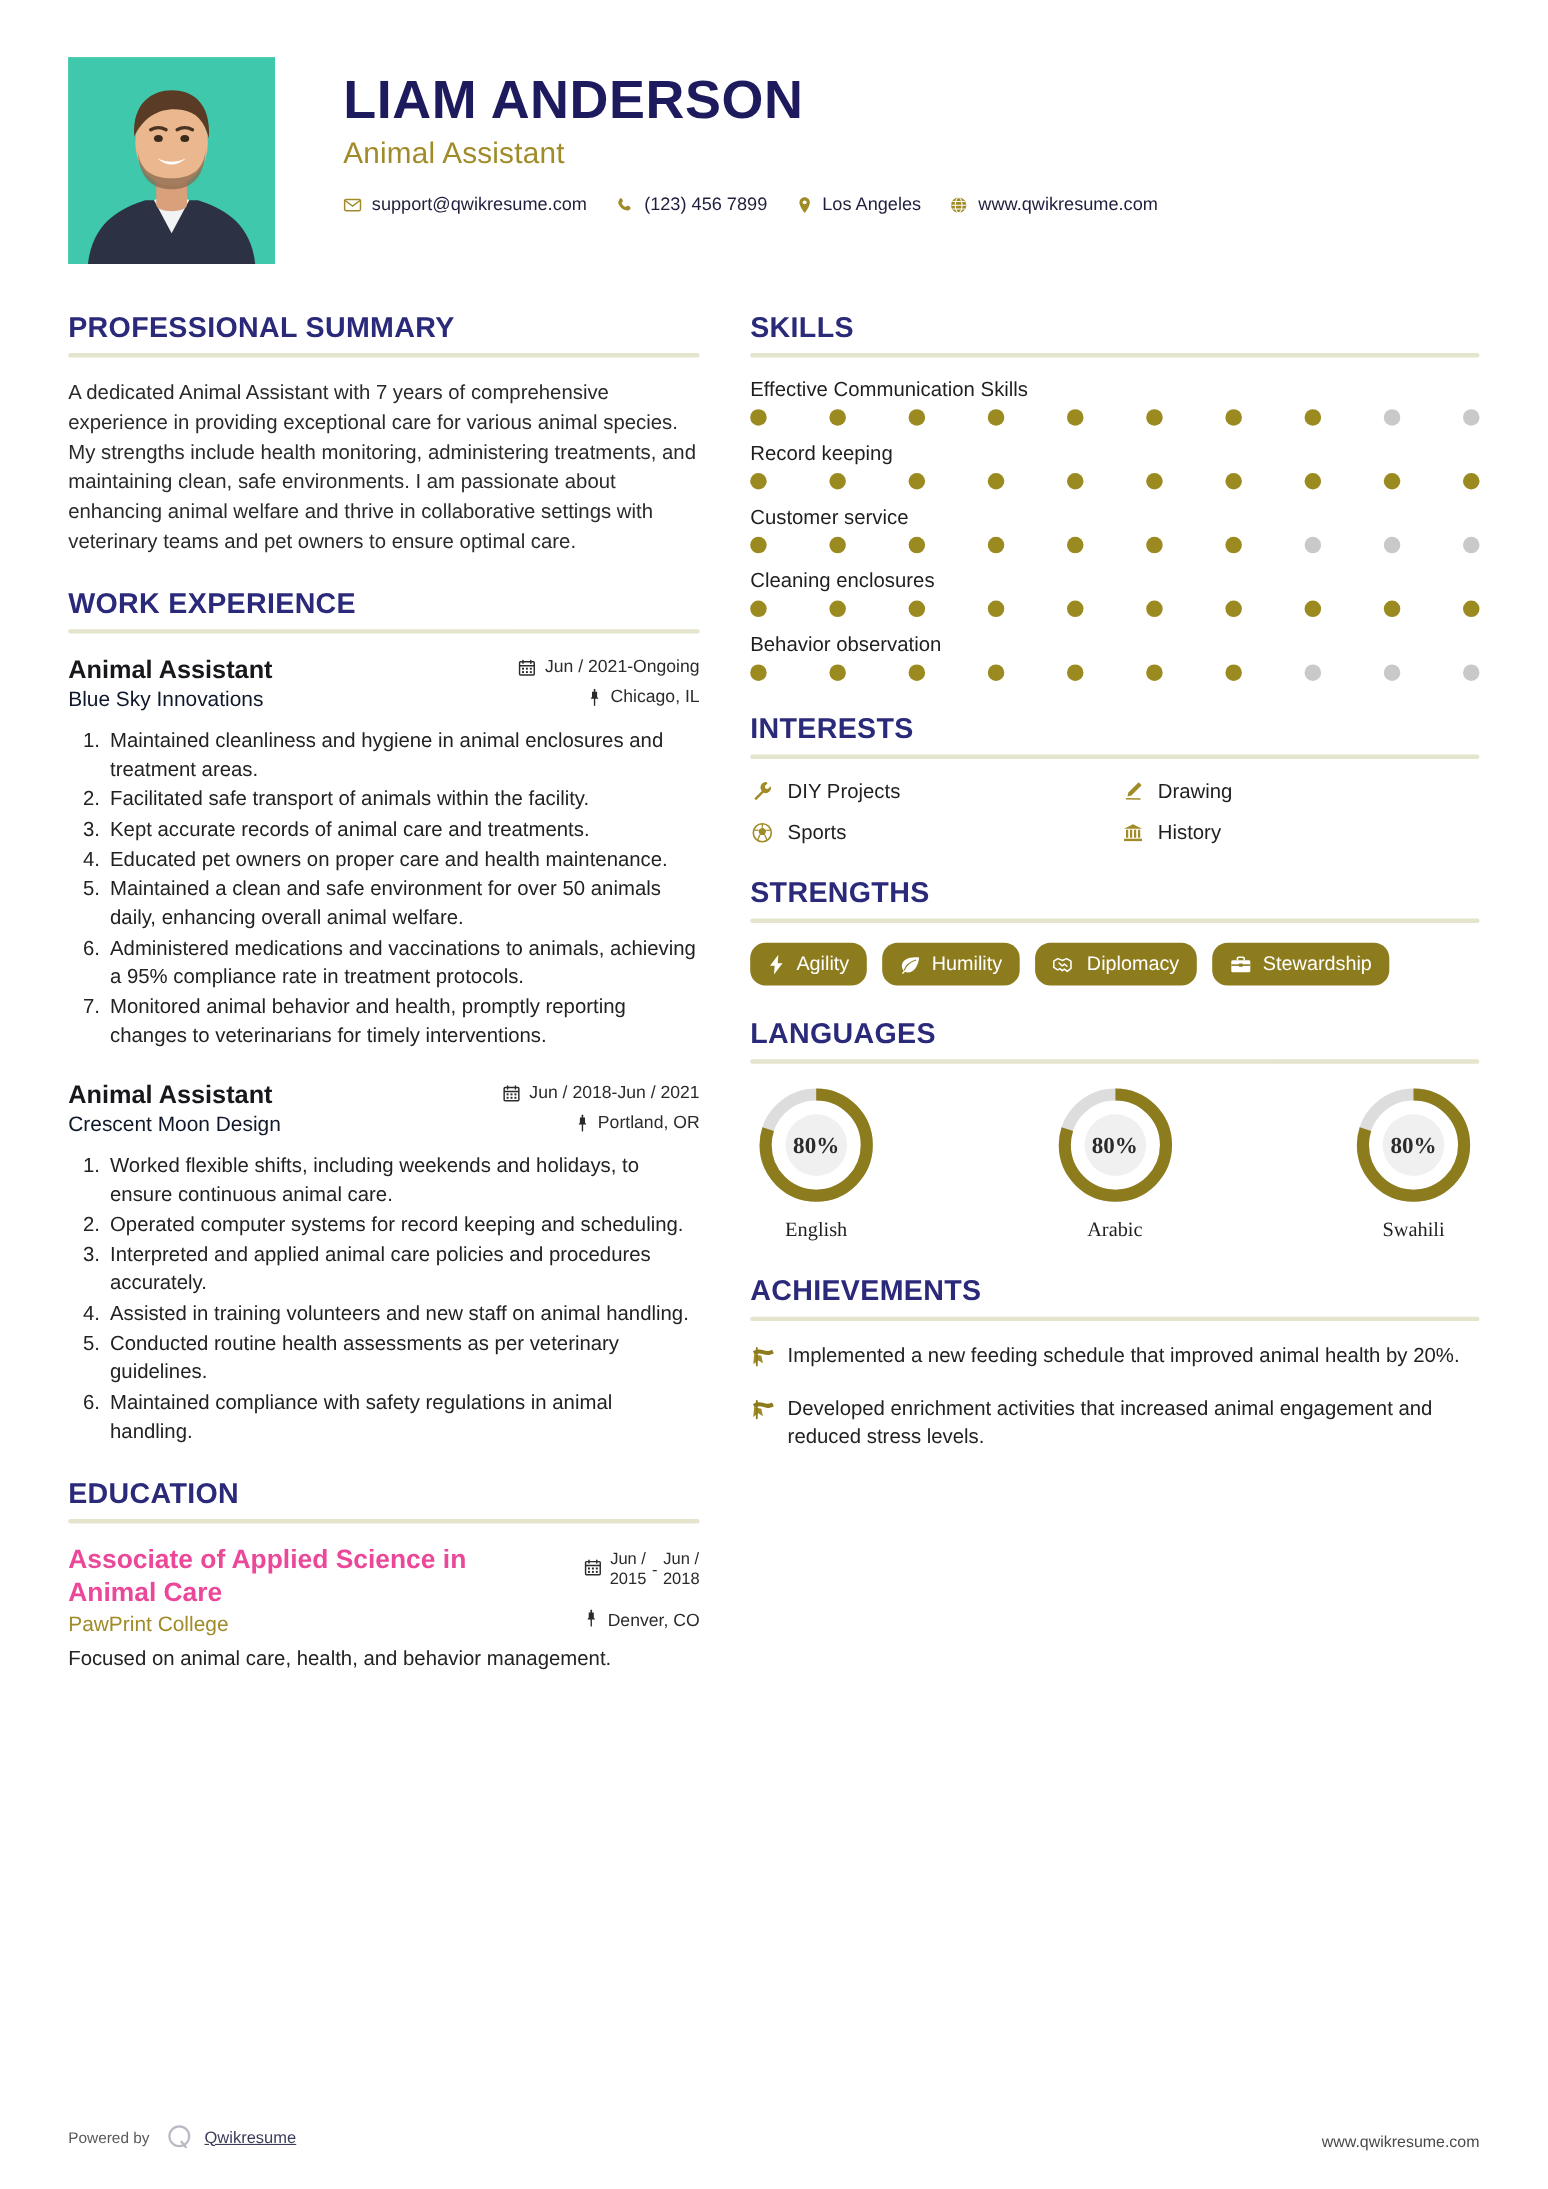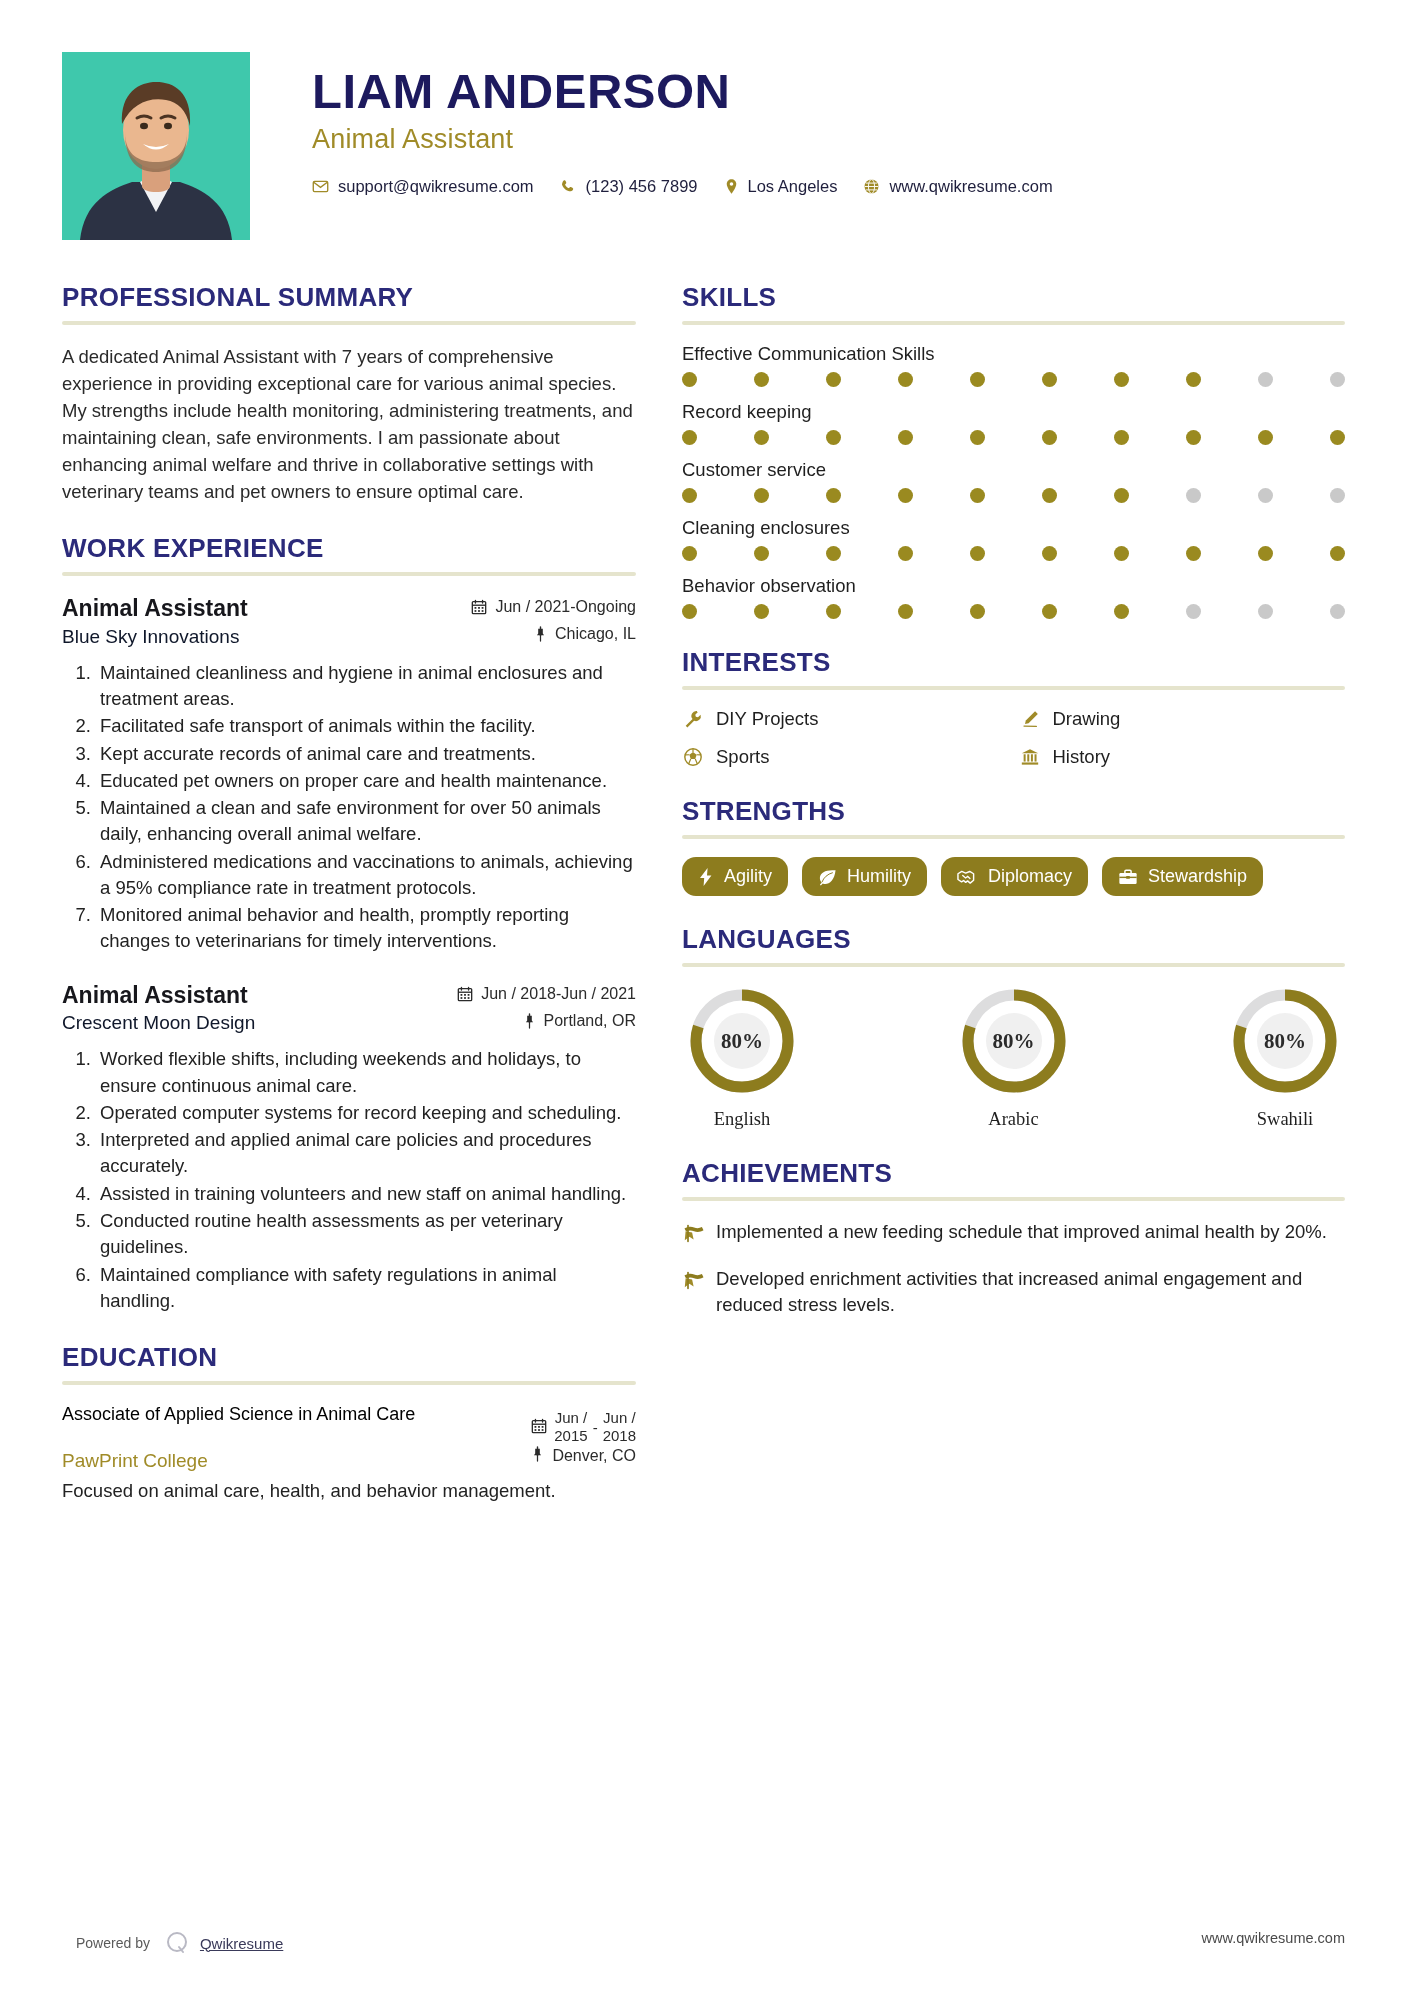--- a/index.html
+++ b/index.html
@@ -120,23 +120,23 @@
     padding-left: 34px;
     font-size: 18.5px;
     line-height: 1.42;
     color: #222;
   }
   ol.duties li { margin-bottom: 1px; padding-left: 4px; }
 
   
   .edu-top { display: flex; justify-content: space-between; align-items: flex-start; }
   .edu-title {
-    font-size: 18px;
-    font-weight: 400;
-    color: #000000;
+    font-size: 24px;
+    font-weight: 700;
+    color: #ec4899;
     line-height: 1.25;
     max-width: 370px;
   }
   .edu-dates {
     display: flex;
     align-items: center;
     font-size: 15px;
     color: #2b2b2b;
     padding-top: 6px;
     white-space: nowrap;
@@ -199,22 +199,22 @@
   .lang-name { font-size: 18.5px; color: #1f1f1f; margin-top: 12px; }
 
   
   .ach { display: flex; margin-bottom: 16px; }
   .ach .ic { flex: 0 0 34px; padding-top: 3px; }
   .ach-text { font-size: 18.5px; line-height: 1.42; color: #222; }
 
   
   .footer {
     position: absolute;
-    left: 76px; right: 62px; bottom: 34px;
-    display: flex; align-items: flex-start; justify-content: space-between;
+    left: 62px; right: 62px; bottom: 34px;
+    display: flex; align-items: flex-end; justify-content: space-between;
   }
   .footer-left { display: flex; align-items: center; }
   .powered { font-size: 14px; color: #5a5a5a; margin-right: 14px; }
   .qlogo { margin-right: 10px; display: inline-flex; }
   .qname { font-size: 15px; color: #3a3a5a; text-decoration: underline; }
   .footer-right { font-size: 14.5px; color: #4a4a4a; }
 </style>
 </head>
 <body>
 

